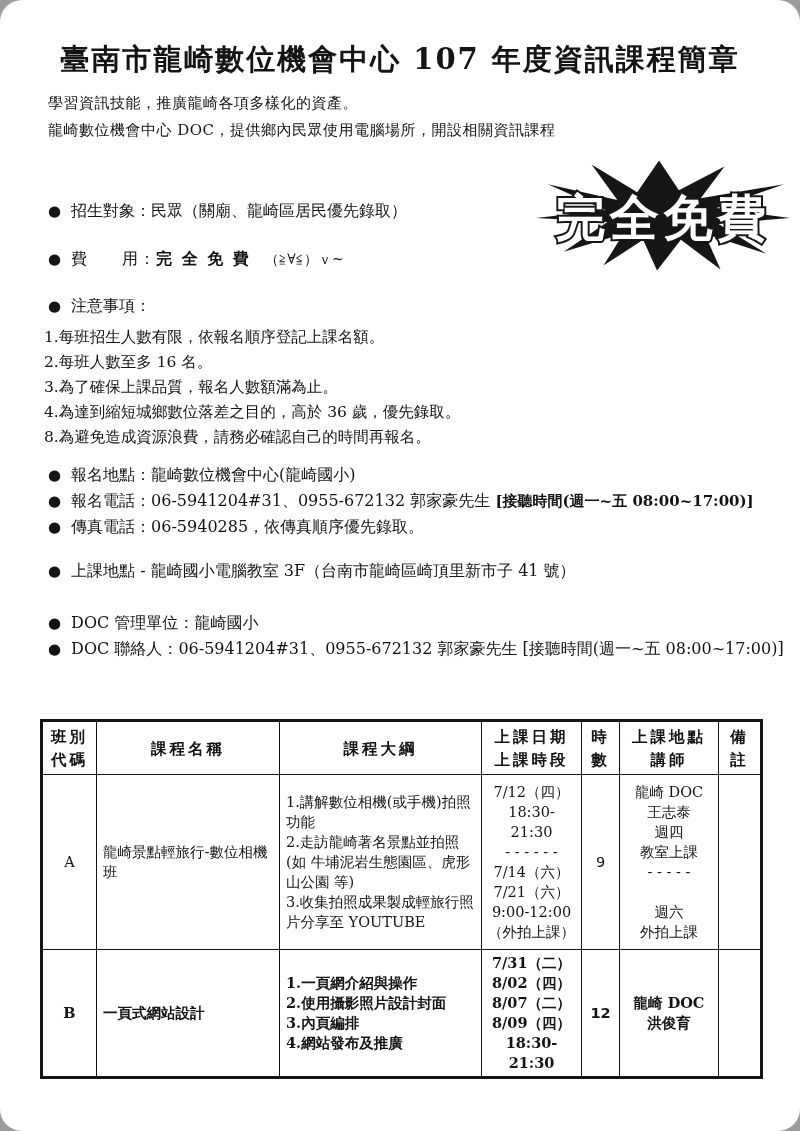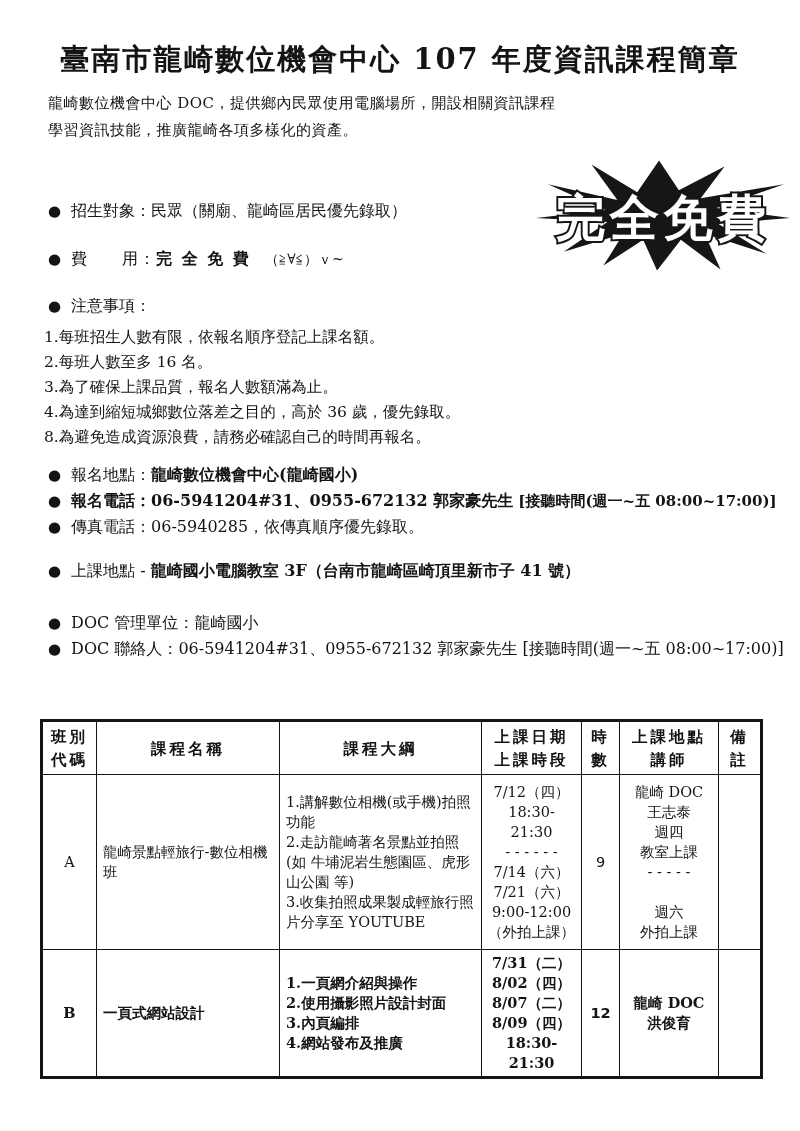--- a/index.html
+++ b/index.html
@@ -2,40 +2,41 @@
 <html><head>
 <meta charset="utf-8">
 <style>
   * { margin:0; padding:0; box-sizing:border-box; }
   html,body { background:#9c9c9c; }
   .page {
     width:800px; height:1131px; margin:0 auto; position:relative;
     background:#ffffff; color:#141414;
     font-family:"DejaVu Serif","Liberation Serif",serif;
     overflow:hidden;
+    border-radius:22px;
   }
   .title {
     padding-top:40px; text-align:center;
     font-size:29px; font-weight:bold; letter-spacing:2px;
     white-space:nowrap;
   }
   .intro { margin:10px 0 0 48px; font-size:15px; line-height:27px; letter-spacing:0.5px; }
   .bullet-line { margin-left:48px; font-size:16px; line-height:22px; }
   .bullet-line .bullet { font-size:15px; margin-right:10px; }
   .b-target { margin-top:56px; }
   .b-fee { margin-top:26px; }
   .b-fee .fee-label { letter-spacing:1px;font-family:Liberation Mono, monospace; }
   .b-fee .fee-value { font-weight:bold; letter-spacing:2px; }
   .b-fee .fee-suffix { font-size:14px; }
   .b-notes { margin-top:24px; }
   .notes-list { margin:8px 0 0 44px; font-size:15.5px; line-height:25px; }
   .reg-block { margin-top:12px; }
   .reg-line { margin-left:48px; font-size:16px; line-height:25px; }
   .reg-line .bullet { font-size:15px; margin-right:10px; }
-  .bold { font-weight:bold; }
+  .bold { font-weight:normal; }
   .bracket { font-size:15px; font-weight:bold; }
   .phone2 { margin-left:136px; font-size:16px; line-height:25px; }
   .class-loc { margin-top:18px; }
   .doc-block { margin-top:26px; }
   .doc-block .reg-line { line-height:25px; }
   .burst-wrap { position:absolute; left:534px; top:156px; width:258px; height:118px; }
   .course-table {
     margin:57px 0 0 40px;
     border-collapse:collapse; table-layout:fixed;
     border:3px solid #141414;
@@ -55,22 +56,22 @@
   .hdr td, .course-table thead tr { height:51px; }
 </style>
 </head>
 <body>
 
 <div class="page">
 
   <div class="title">臺南市龍崎數位機會中心 107 年度資訊課程簡章</div>
 
   <div class="intro">
+    <div>學習資訊技能，推廣龍崎各項多樣化的資產。</div>
     <div>龍崎數位機會中心 DOC，提供鄉內民眾使用電腦場所，開設相關資訊課程</div>
-    <div>學習資訊技能，推廣龍崎各項多樣化的資產。</div>
   </div>
 
   <div class="bullet-line b-target">
     <span class="bullet">●</span><span>招生對象：</span><span>民眾（關廟、龍崎區居民優先錄取）</span>
   </div>
 
   <div class="bullet-line b-fee">
     <span class="bullet">●</span><span class="fee-label">費　　用：</span><span class="fee-value">完 全 免 費</span><span class="fee-suffix">　（≧∀≦）ｖ~</span>
   </div>
 

